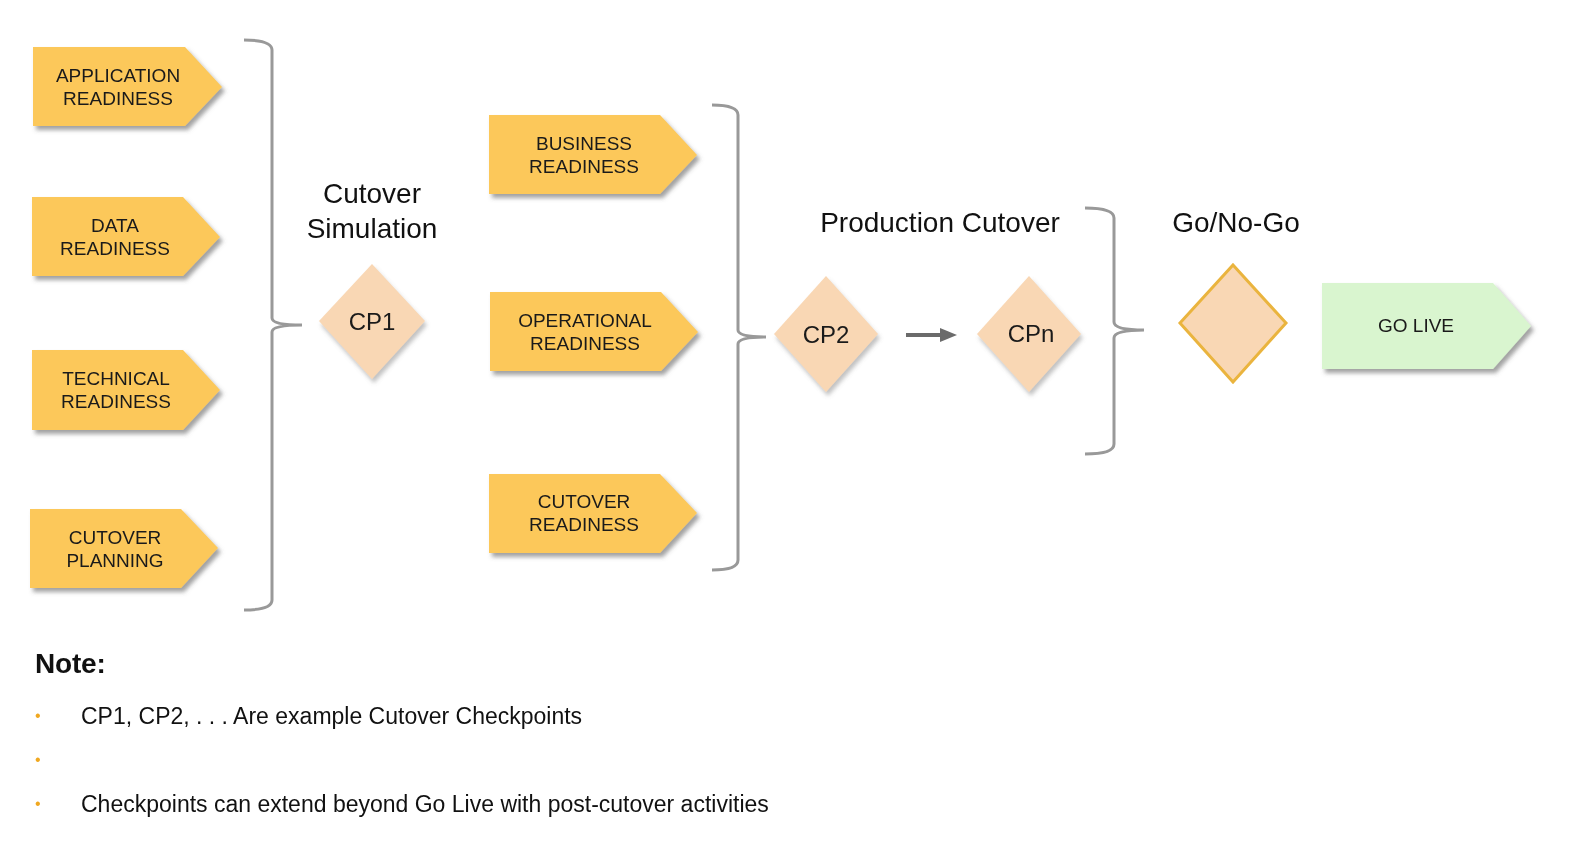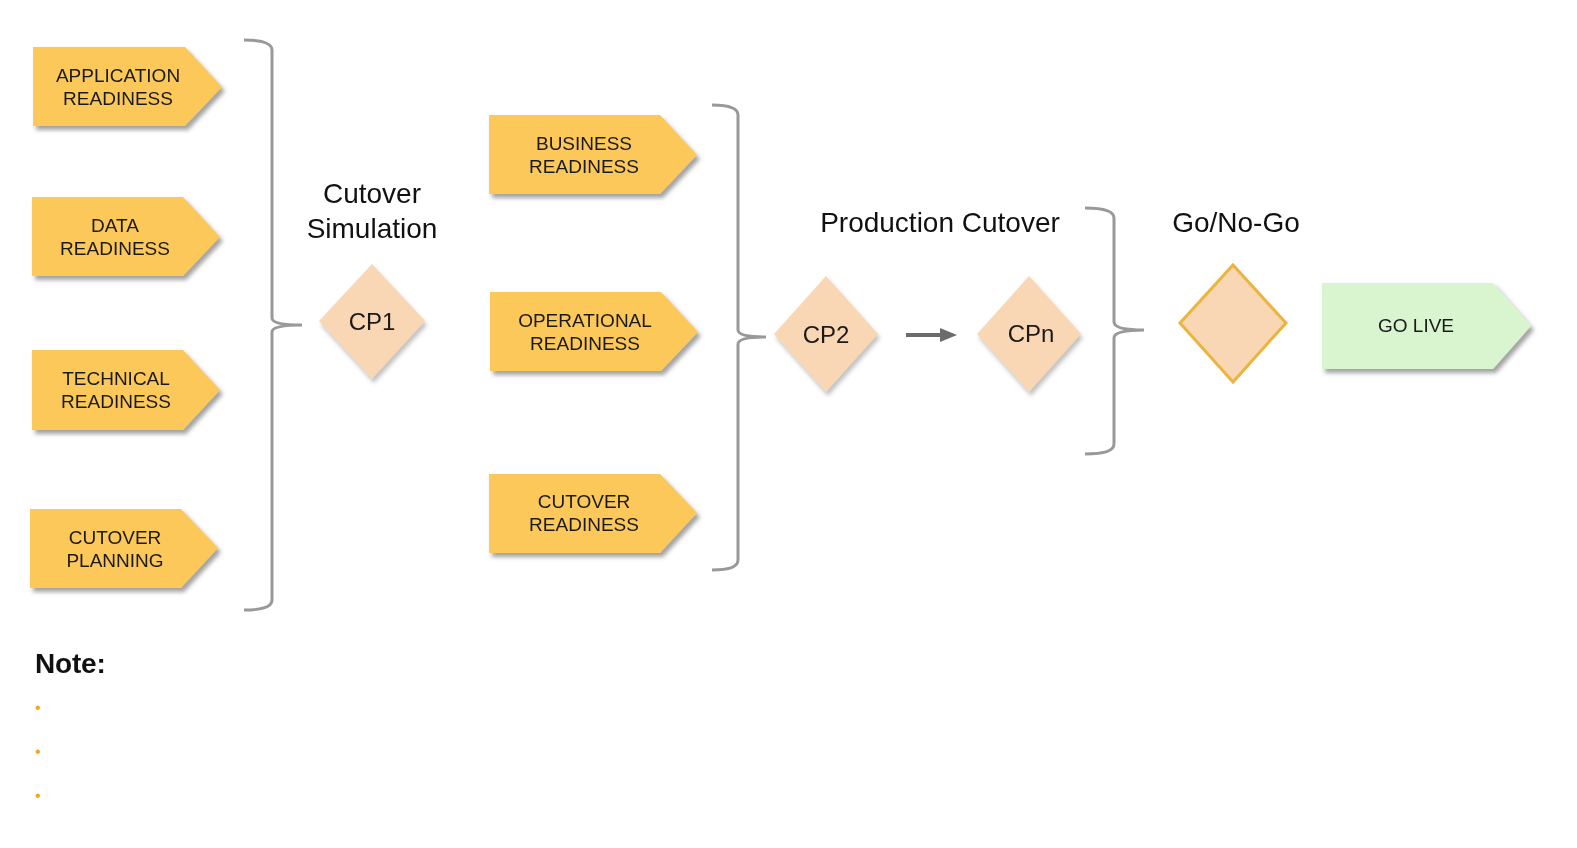--- a/index.html
+++ b/index.html
@@ -3,21 +3,21 @@
 <meta charset="utf-8">
 <style>
   html, body { margin: 0; padding: 0; background: #ffffff; }
   body { width: 1577px; height: 848px; position: relative; overflow: hidden;
          font-family: "Liberation Sans", sans-serif; color: #111; }
   svg#diagram { position: absolute; left: 0; top: 0; }
   .chev-text { font-family: "Liberation Sans", sans-serif; font-size: 19px; fill: #1a1a1a; }
   .cp-text { font-family: "Liberation Sans", sans-serif; font-size: 24px; fill: #1a1a1a; }
   .phase-title { font-family: "Liberation Sans", sans-serif; font-size: 28px; fill: #111; }
   .notes { position: absolute; left: 35px; top: 648px; }
-  .notes-title { font-size: 28px; font-weight: bold; margin: 0 0 6px 0; letter-spacing: -0.2px; }
+  .notes-title { font-size: 28px; font-weight: bold; margin: 0 0 14px 0; letter-spacing: -0.2px; }
   .note-item { position: relative; font-size: 23px; height: 44px; line-height: 44px; padding-left: 46px; white-space: nowrap; }
   .note-bullet { position: absolute; left: 0; top: 0; color: #f0a820; font-size: 16px; }
 </style>
 </head>
 <body>
 
 <svg id="diagram" width="1577" height="640" viewBox="0 0 1577 640">
   <defs>
     <filter id="sh" x="-10%" y="-10%" width="130%" height="140%">
       <feDropShadow dx="3" dy="4" stdDeviation="2" flood-color="#555" flood-opacity="0.55"></feDropShadow>
@@ -100,20 +100,22 @@
   <g>
     <polygon class="golive" points="1322,283 1493,283 1531,326 1493,369 1322,369" filter="url(#sh)" fill="#d9f5cf"></polygon>
     <text class="chev-text" x="1416" y="332" text-anchor="middle">GO LIVE</text>
   </g>
 </svg>
 
 <div class="notes">
   <div class="notes-title">Note:</div>
   <div class="note-item">
     <span class="note-bullet" style="color: rgb(240, 168, 32);">•</span>
+    <span>CP1, CP2,  . . .  Are example Cutover Checkpoints</span>
   </div>
   <div class="note-item">
     <span class="note-bullet" style="color: rgb(240, 168, 32);">•</span>
   </div>
   <div class="note-item">
     <span class="note-bullet" style="color: rgb(240, 168, 32);">•</span>
+    <span>Checkpoints can extend beyond Go Live with post-cutover activities</span>
   </div>
 </div>
 
 </body></html>

